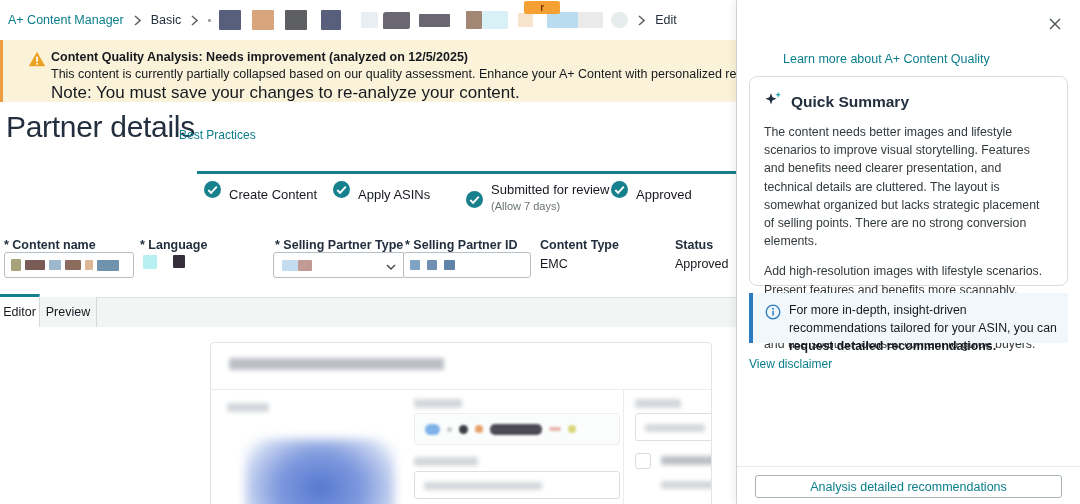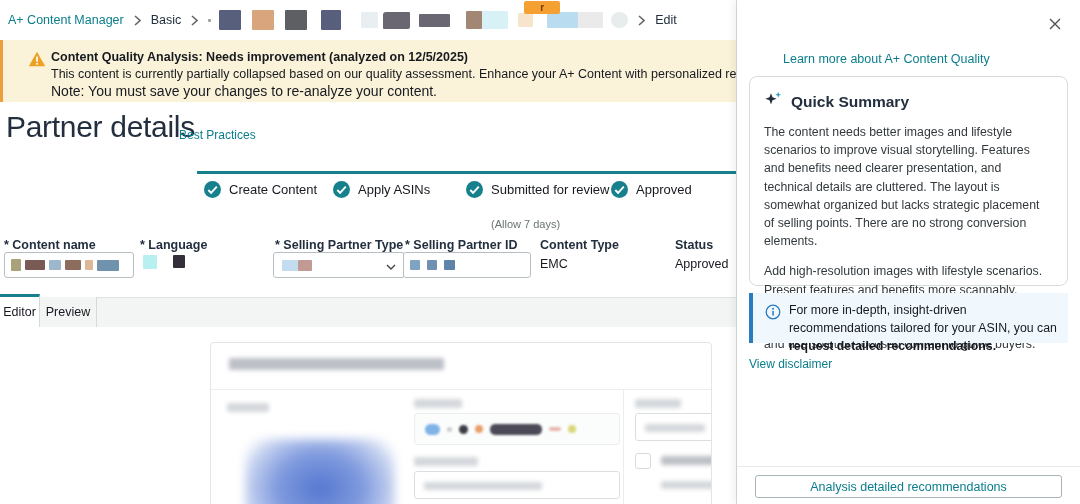--- a/index.html
+++ b/index.html
@@ -15,31 +15,31 @@
   .crumb-sep { display:flex; align-items:center; margin:0 2px; }
   .rgroup { position:relative; display:flex; align-items:center; height:22px; }
   .rb { display:inline-block; border-radius:1px; }
   .crumb-tag { position:absolute; top:-8px; right:68px; width:36px; height:13px; background:#f5a033; border-radius:2px; color:#7a3c00; font-size:10px; font-weight:bold; text-align:center; line-height:13px; }
 
   
   .banner { position:absolute; left:0; top:40px; width:737px; height:62px; background:#fbf3d9; border-left:3px solid #eb9d3f; overflow:hidden; }
   .banner-icon { position:absolute; left:25px; top:11px; }
   .banner-title { position:absolute; left:48px; top:10px; font-size:12.5px; font-weight:bold; color:#16191f; white-space:nowrap; }
   .banner-line2 { position:absolute; left:48px; top:27px; font-size:12.5px; color:#16191f; white-space:nowrap; }
-  .banner-note { position:absolute; left:48px; top:43px; font-size:14px; color:#16191f; white-space:nowrap;text-align:center; }
+  .banner-note { position:absolute; left:48px; top:43px; font-size:17px; color:#16191f; white-space:nowrap;text-align:center; }
 
   
   .page-title { position:absolute; left:6px; top:110px; font-size:30px; color:#232f3e; letter-spacing:-0.3px; }
   .bp-link { position:absolute; left:179px; top:128px; font-size:12px; color:#0a7e8c; cursor:pointer; }
 
   
   .steps-line { position:absolute; left:197px; top:171px; width:540px; height:3px; background:#17808d; }
-  .step { position:absolute; top:181px; display:flex; align-items:flex-start; gap:8px; }
+  .step { position:absolute; top:181px; display:flex; align-items:flex-end; gap:8px; }
   .step-label { font-size:13px; color:#16191f; padding-top:1px; }
-  .step-sub { font-size:11px; color:#6b7373; margin-top:21px; }
+  .step-sub { font-size:11px; color:#6b7373; margin-top:3px; }
 
   
   .flabel { position:absolute; top:238px; font-size:12.5px; font-weight:bold; color:#232f3e; white-space:nowrap; }
   .fvalue { position:absolute; top:257px; font-size:12.5px; color:#16191f; }
   .finput { position:absolute; top:252px; height:26px; background:#fff; border:1px solid #b8bfc2; border-radius:3px; display:flex; align-items:center; padding:0 6px; gap:4px; }
   .fselect { position:absolute; top:252px; height:26px; background:#fff; border:1px solid #b8bfc2; border-radius:3px; display:flex; align-items:center; padding:0 8px; }
   .fselect .chev { position:absolute; right:8px; }
   .redact { display:inline-block; filter:blur(0.7px); border-radius:1px; }
 
   

